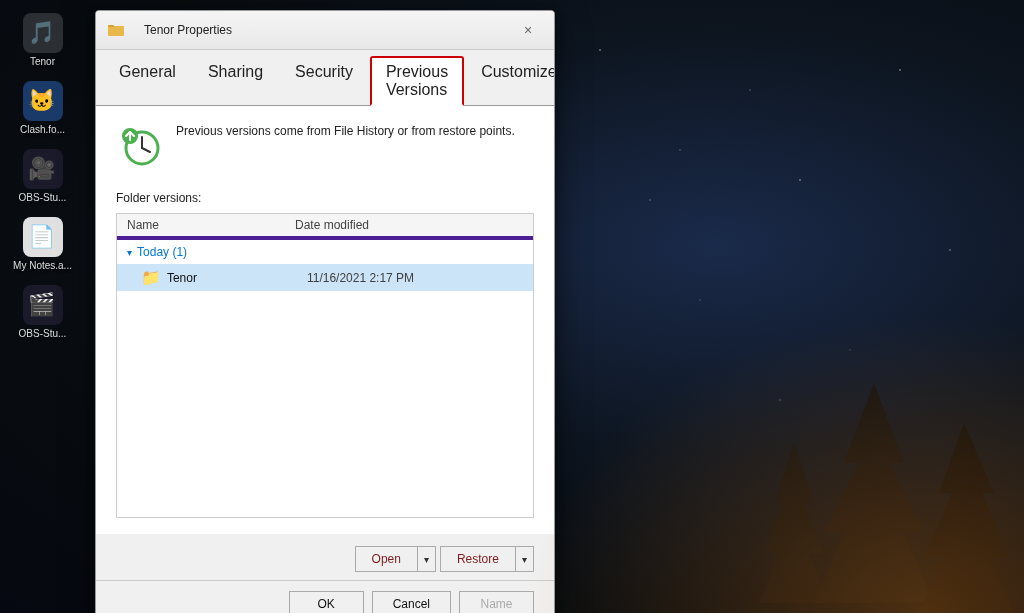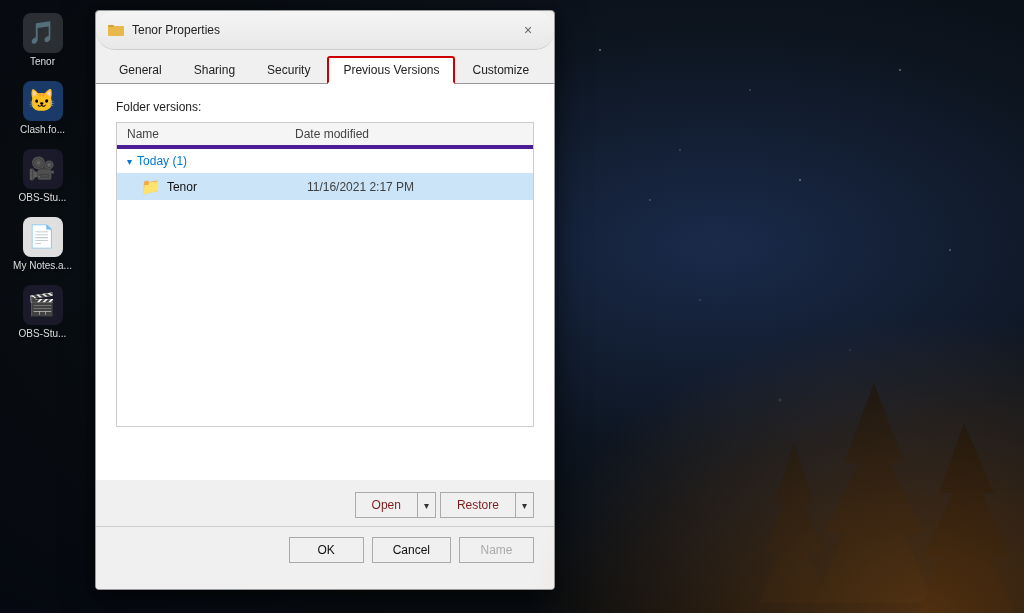--- a/index.html
+++ b/index.html
@@ -124,23 +124,22 @@
       top: 10px;
     }
 
     
     .title-bar {
       background: linear-gradient(to bottom, #f5f5f5 0%, #e8e8e8 100%);
       border-bottom: 1px solid #ccc;
       padding: 8px 12px;
       display: flex;
       align-items: center;
-      gap: 8px;
+      gap: 20px;
       flex-shrink: 0;
-      border-radius: 19px;
     }
 
     .title-bar-icon {
       width: 16px;
       height: 16px;
       flex-shrink: 0;
     }
 
     .title-bar-text {
       flex: 1;
@@ -168,21 +167,21 @@
       display: flex;
       background: #f0f0f0;
       border-bottom: 1px solid #999;
       padding: 6px 8px 0 8px;
       gap: 2px;
       flex-shrink: 0;
     }
 
     .tab {
       padding: 5px 14px;
-      font-size: 12px;
+      font-size: 16px;
       cursor: pointer;
       border: 1px solid transparent;
       border-bottom: none;
       background: transparent;
       color: #222;
       border-radius: 3px 3px 0 0;
       position: relative;
       bottom: -1px;
     }
 
@@ -408,20 +407,37 @@
     <div class="tabs">
       <div class="tab">General</div>
       <div class="tab">Sharing</div>
       <div class="tab">Security</div>
       <div class="tab highlighted">Previous Versions</div>
       <div class="tab">Customize</div>
     </div>
 
     <div class="dialog-content">
 
+      <div class="info-section">
+
+        <div>
+          <svg width="46" height="46" viewBox="0 0 46 46" xmlns="http://www.w3.org/2000/svg">
+
+            <circle cx="26" cy="26" r="16" fill="white" stroke="#4caf50" stroke-width="3"></circle>
+
+            <line x1="26" y1="26" x2="26" y2="15" stroke="#333" stroke-width="2" stroke-linecap="round"></line>
+            <line x1="26" y1="26" x2="34" y2="30" stroke="#333" stroke-width="2" stroke-linecap="round"></line>
+
+            <circle cx="14" cy="14" r="8" fill="#4caf50"></circle>
+            <polyline points="10,14 14,10 18,14" fill="none" stroke="white" stroke-width="2" stroke-linecap="round" stroke-linejoin="round"></polyline>
+            <line x1="14" y1="10" x2="14" y2="18" stroke="white" stroke-width="2" stroke-linecap="round"></line>
+          </svg>
+        </div>
+        <p class="info-text">Previous versions come from File History or from restore points.</p>
+      </div>
 
       <div class="folder-versions-label">Folder versions:</div>
 
       <div class="versions-table">
 
         <div class="versions-header">
           <span class="col-name">Name</span>
           <span class="col-date">Date modified</span>
         </div>
 

